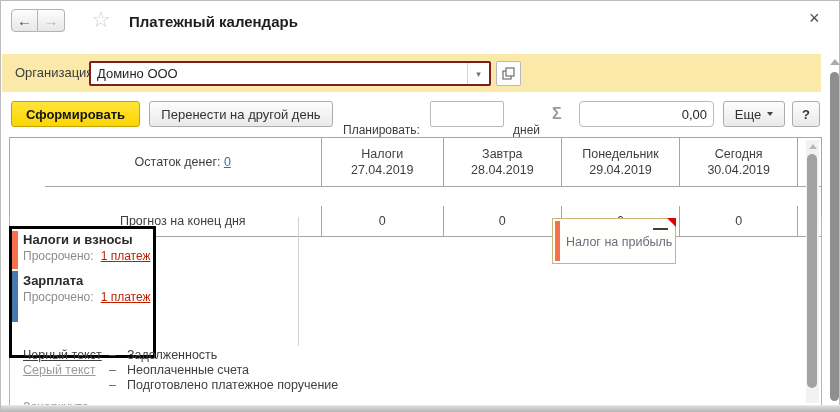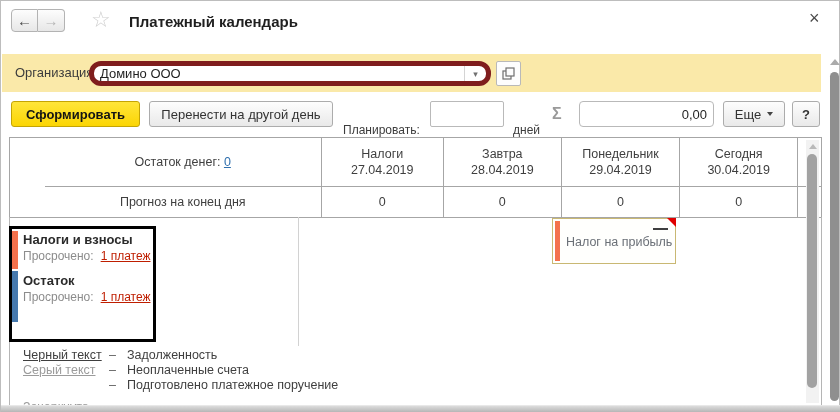--- a/index.html
+++ b/index.html
@@ -12,22 +12,22 @@
           display:flex;align-items:center;justify-content:center;font-size:15px;box-sizing:border-box;}
   .navbtn.back{border-radius:4px 0 0 4px;color:#4a4a4a;font-weight:bold;}
   .navbtn.fwd{border-radius:0 4px 4px 0;border-left:none;color:#b5b5b5;font-weight:bold;}
   .star{position:absolute;left:90px;top:7px;font-size:22px;color:#cfcfcf;line-height:24px;}
   .page-title{position:absolute;left:128px;top:12px;font-size:15px;font-weight:bold;color:#1f1f1f;}
   .close-x{position:absolute;left:808px;top:7px;font-size:18px;color:#4a4a4a;line-height:20px;cursor:default;}
 
   
   .org-band{position:absolute;left:1px;top:53px;width:819px;height:38px;background:#fae9a9;}
   .org-label{position:absolute;left:13px;top:0;height:38px;line-height:38px;font-size:13px;color:#3c3c3c;}
-  .org-field{position:absolute;left:87px;top:7px;width:402px;height:25px;background:#fff;border:5px solid #7f1d1d;
-             border-radius:12px;box-sizing:border-box;display:flex;}
+  .org-field{position:absolute;left:87px;top:7px;width:402px;height:25px;background:#fff;border:2px solid #7f1d1d;
+             border-radius:2px;box-sizing:border-box;display:flex;}
   .org-input{flex:1;border:none;outline:none;font-family:"Liberation Sans",sans-serif;font-size:13px;color:#1f1f1f;padding:0 6px;background:transparent;}
   .org-drop{width:21px;border-left:1px solid #d4d4d4;display:flex;align-items:center;justify-content:center;color:#707070;font-size:9px;}
   .org-open{position:absolute;left:494px;top:7px;width:25px;height:25px;border:1px solid #b9b9b9;border-radius:2px;
             background:#fdfdfd;box-sizing:border-box;display:flex;align-items:center;justify-content:center;}
 
   
   .btn{position:absolute;top:100px;height:26px;border-radius:3px;font-size:13px;box-sizing:border-box;
        display:flex;align-items:center;justify-content:center;cursor:default;}
   .btn-yellow{left:10px;width:129px;background:linear-gradient(#ffe53a,#fbd504);border:1px solid #c4a404;font-weight:bold;color:#141414;}
   .btn-gray{background:linear-gradient(#fdfdfd,#e9e9e9);border:1px solid #acacac;color:#333;}
@@ -49,30 +49,30 @@
   .more-caret{width:0;height:0;border-left:3.5px solid transparent;border-right:3.5px solid transparent;border-top:4px solid #444;}
   .btn-help{left:791px;width:28px;font-weight:bold;}
 
   
   .grid{position:absolute;left:8px;top:136px;width:813px;border:1px solid #a6a6a6;box-sizing:border-box;padding-left:35px;}
   .grow{display:flex;}
   .gcell{border-right:1px solid #a6a6a6;box-sizing:border-box;display:flex;flex-direction:column;
          align-items:center;justify-content:center;font-size:12.5px;color:#3f3f3f;text-align:center;}
   .gcell:last-child{border-right:none;}
   .hrow .gcell{height:49px;border-bottom:1px solid #a6a6a6;line-height:16px;}
-  .frow .gcell{height:30px;line-height:30px;}
+  .frow .gcell{height:30px;line-height:30px;margin-top:19px;}
   .w1{width:289px;} .w2{width:128px;} .w3{width:123px;} .w4{width:124px;} .w5{width:123px;} .w6{width:24px;}
   .link-blue{color:#2f6fad;text-decoration:underline;cursor:pointer;}
   .vline{position:absolute;width:1px;background:#c9c9c9;}
   .body-left{left:8px;top:216px;height:189px;background:#b5b5b5;}
   .body-right{left:820px;top:216px;height:189px;background:#b5b5b5;}
   .col1-sep{left:297px;top:216px;height:129px;background:#d2d2d2;}
 
   
-  .sel-box{position:absolute;left:8px;top:225px;width:147px;height:116px;border:3px solid #000;box-sizing:border-box;background:#fff;}
+  .sel-box{position:absolute;left:8px;top:225px;width:147px;height:132px;border:3px solid #000;box-sizing:border-box;background:#fff;}
   .grp-bar{position:absolute;left:0;width:6px;}
   .grp-name{position:absolute;left:11px;font-size:13px;font-weight:bold;color:#2b2b2b;white-space:nowrap;}
   .grp-over{position:absolute;left:11px;font-size:12px;color:#8c8c8c;white-space:nowrap;}
   .link-red{color:#bf1e00;text-decoration:underline;cursor:pointer;margin-left:7px;}
 
   
   .pay-cell{position:absolute;left:551px;top:217px;width:124px;height:46px;border:1px solid #c9b873;box-sizing:border-box;background:#fffffd;}
   .pay-bar{position:absolute;left:2px;top:2px;bottom:2px;width:5px;}
   .pay-text{position:absolute;left:13px;top:16px;font-size:12.5px;color:#6b7077;white-space:nowrap;}
   .pay-corner{position:absolute;right:-1px;top:-1px;width:0;height:0;border-left:9px solid transparent;border-top:9px solid #e00000;}
@@ -205,21 +205,21 @@
   <div class="vline body-right"></div>
   <div class="vline col1-sep"></div>
 
   <div class="sel-box">
     <div class="grp-bar" style="top: 2px; height: 38px; background: rgb(244, 113, 76);"></div>
     <div class="grp-name" style="top:3px;">Налоги и взносы</div>
     <div class="grp-over" style="top:20px;">
       <span>Просрочено:</span><span class="link-red">1 платеж</span>
     </div>
     <div class="grp-bar" style="top: 42px; height: 51px; background: rgb(70, 121, 174);"></div>
-    <div class="grp-name" style="top:44px;">Остаток</div>
+    <div class="grp-name" style="top:44px;">Зарплата</div>
     <div class="grp-over" style="top:61px;">
       <span>Просрочено:</span><span class="link-red">1 платеж</span>
     </div>
   </div>
 
   <div class="pay-cell">
     <div class="pay-bar" style="background: rgb(244, 113, 76);"></div>
     <div class="pay-corner"></div>
     <div class="pay-dash"></div>
     <div class="pay-text">Налог на прибыль</div>

